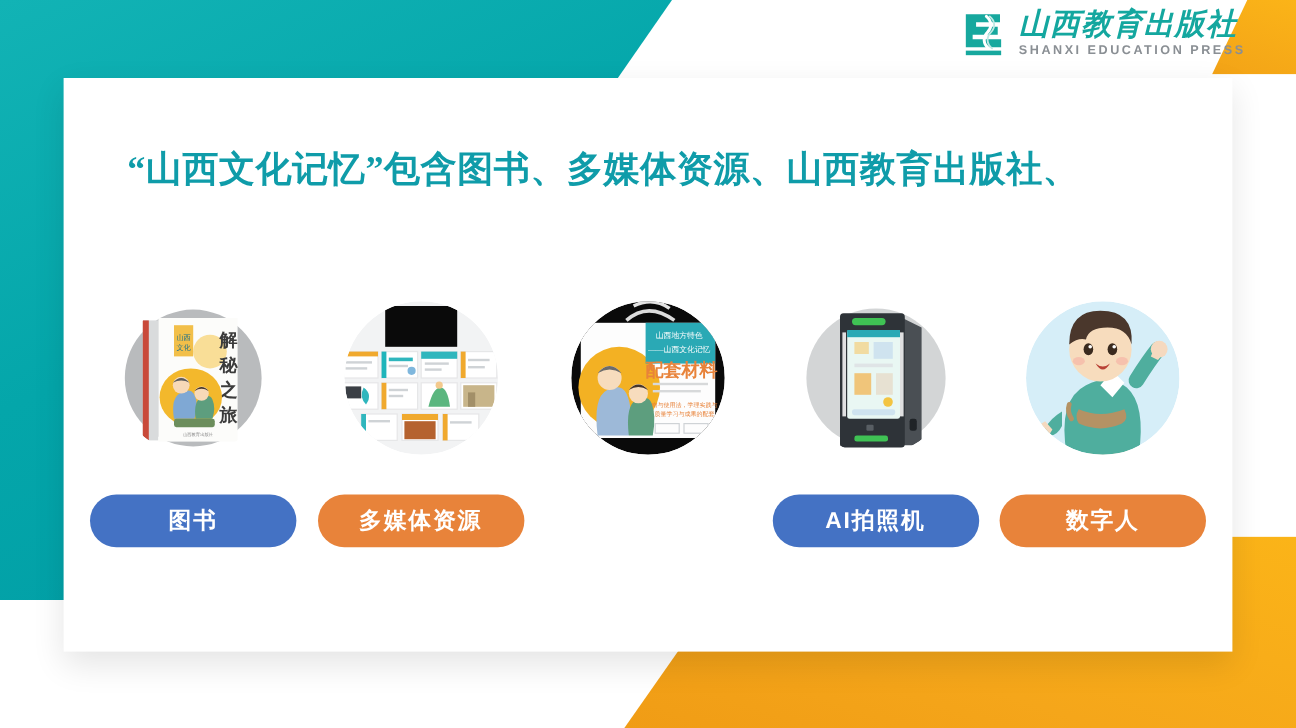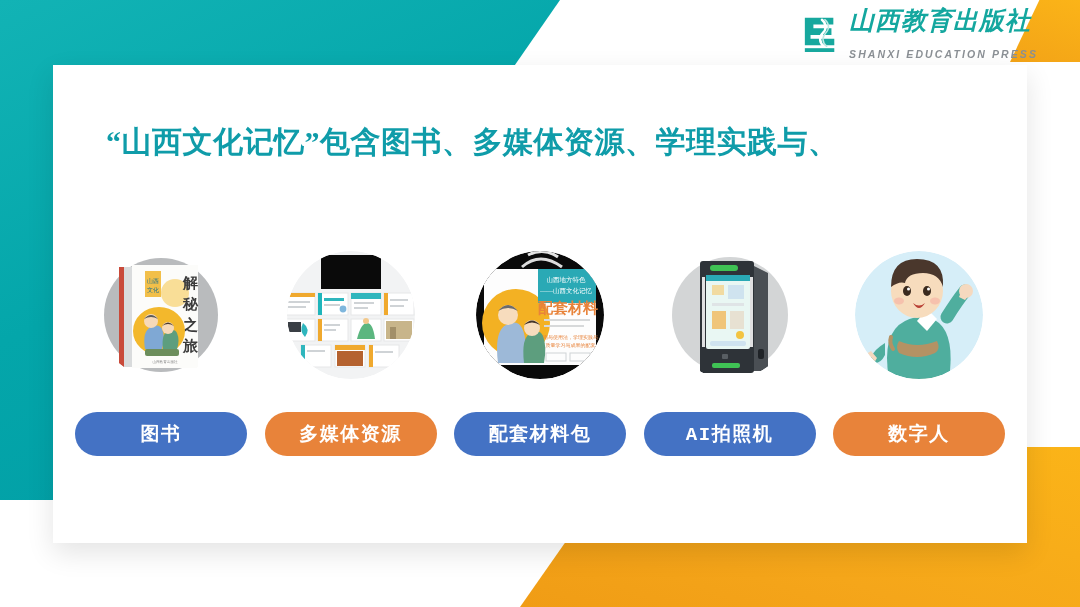--- a/index.html
+++ b/index.html
@@ -34,22 +34,21 @@
   }
   .brand-mark{width:38px;height:40px;flex:0 0 auto;}
   .brand-text{display:flex;flex-direction:column;line-height:1;}
   .brand-cn{
     font-family:"Liberation Serif","DejaVu Serif",serif;
     font-size:25px;font-weight:700;color:#14a79f;letter-spacing:1px;
     font-style:italic;
   }
   .brand-en{
     font-size:10.5px;font-weight:700;color:#8a8f94;letter-spacing:2.1px;
-    margin-top:16px;
-    font-style:italic;
+    margin-top:4px;
   }
 
   
   .card{
     position:absolute;left:53px;top:65px;width:974px;height:478px;
     background:#ffffff;z-index:4;
     box-shadow:0 10px 26px rgba(0,0,0,.11);
   }
 
   
@@ -70,21 +69,21 @@
 
   .thumb{
     width:128px;height:128px;border-radius:50%;overflow:hidden;position:relative;
     background:#ffffff;
   }
   .thumb svg{display:block;width:100%;height:100%;}
 
   .pill{
     margin-top:33px;width:100%;height:44px;border-radius:22px;
     display:flex;align-items:center;justify-content:center;
-    font-family:Liberation Mono, monospace;
+    font-family:Liberation Sans, sans-serif;
     font-size:19px;font-weight:700;color:#ffffff;letter-spacing:1.5px;
     border:none;cursor:pointer;user-select:none;
   }
   .pill.blue{background:#4472c4;}
   .pill.orange{background:#e8833a;}
 </style>
 </head>
 <body>
 
 <div class="bg-layer">
@@ -104,21 +103,21 @@
   </span>
   <span class="brand-text">
     <span class="brand-cn">山西教育出版社</span>
     <span class="brand-en">SHANXI EDUCATION PRESS</span>
   </span>
 </div>
 
 <div class="card">
 
   <h1 class="title">
-    <span class="title-line">“山西文化记忆”包含图书、多媒体资源、学理实践与、</span>
+    <span class="title-line">“山西文化记忆”包含图书、多媒体资源、山西教育出版社、</span>
   </h1>
 
   <div class="items">
 
     <div class="item">
       <div class="thumb">
         <svg viewBox="0 0 128 128" xmlns="http://www.w3.org/2000/svg">
           <defs>
               <clipPath id="c1">
                 <circle cx="64" cy="64" r="64"></circle>
@@ -255,21 +254,20 @@
               <path d="M22 112 q-4 -32 8 -38 q11 -6 16 3 q6 12 2 35 z" fill="#9db9d8"></path>
               <circle cx="32" cy="64" r="10" fill="#f7dcbd"></circle>
               <path d="M22 60 q10 -12 20 0 q-10 -6 -20 0" fill="#6b6b6b"></path>
               <path d="M48 112 q-3 -26 7 -30 q9 -4 12 3 q4 10 1 27 z" fill="#5d9e7e"></path>
               <circle cx="56" cy="77" r="8" fill="#f7dcbd"></circle>
               <path d="M48 74 q8 -9 16 0 q-8 -5 -16 0" fill="#45352a"></path>
             </g>
           </g>
         </svg>
       </div>
-      <div class="pill blue">配套材料包</div>
     </div>
 
     <div class="item">
       <div class="thumb">
         <svg viewBox="0 0 128 128" xmlns="http://www.w3.org/2000/svg">
           <defs>
               <clipPath id="c5">
                 <circle cx="64" cy="64" r="64"></circle>
               </clipPath>
             </defs>

